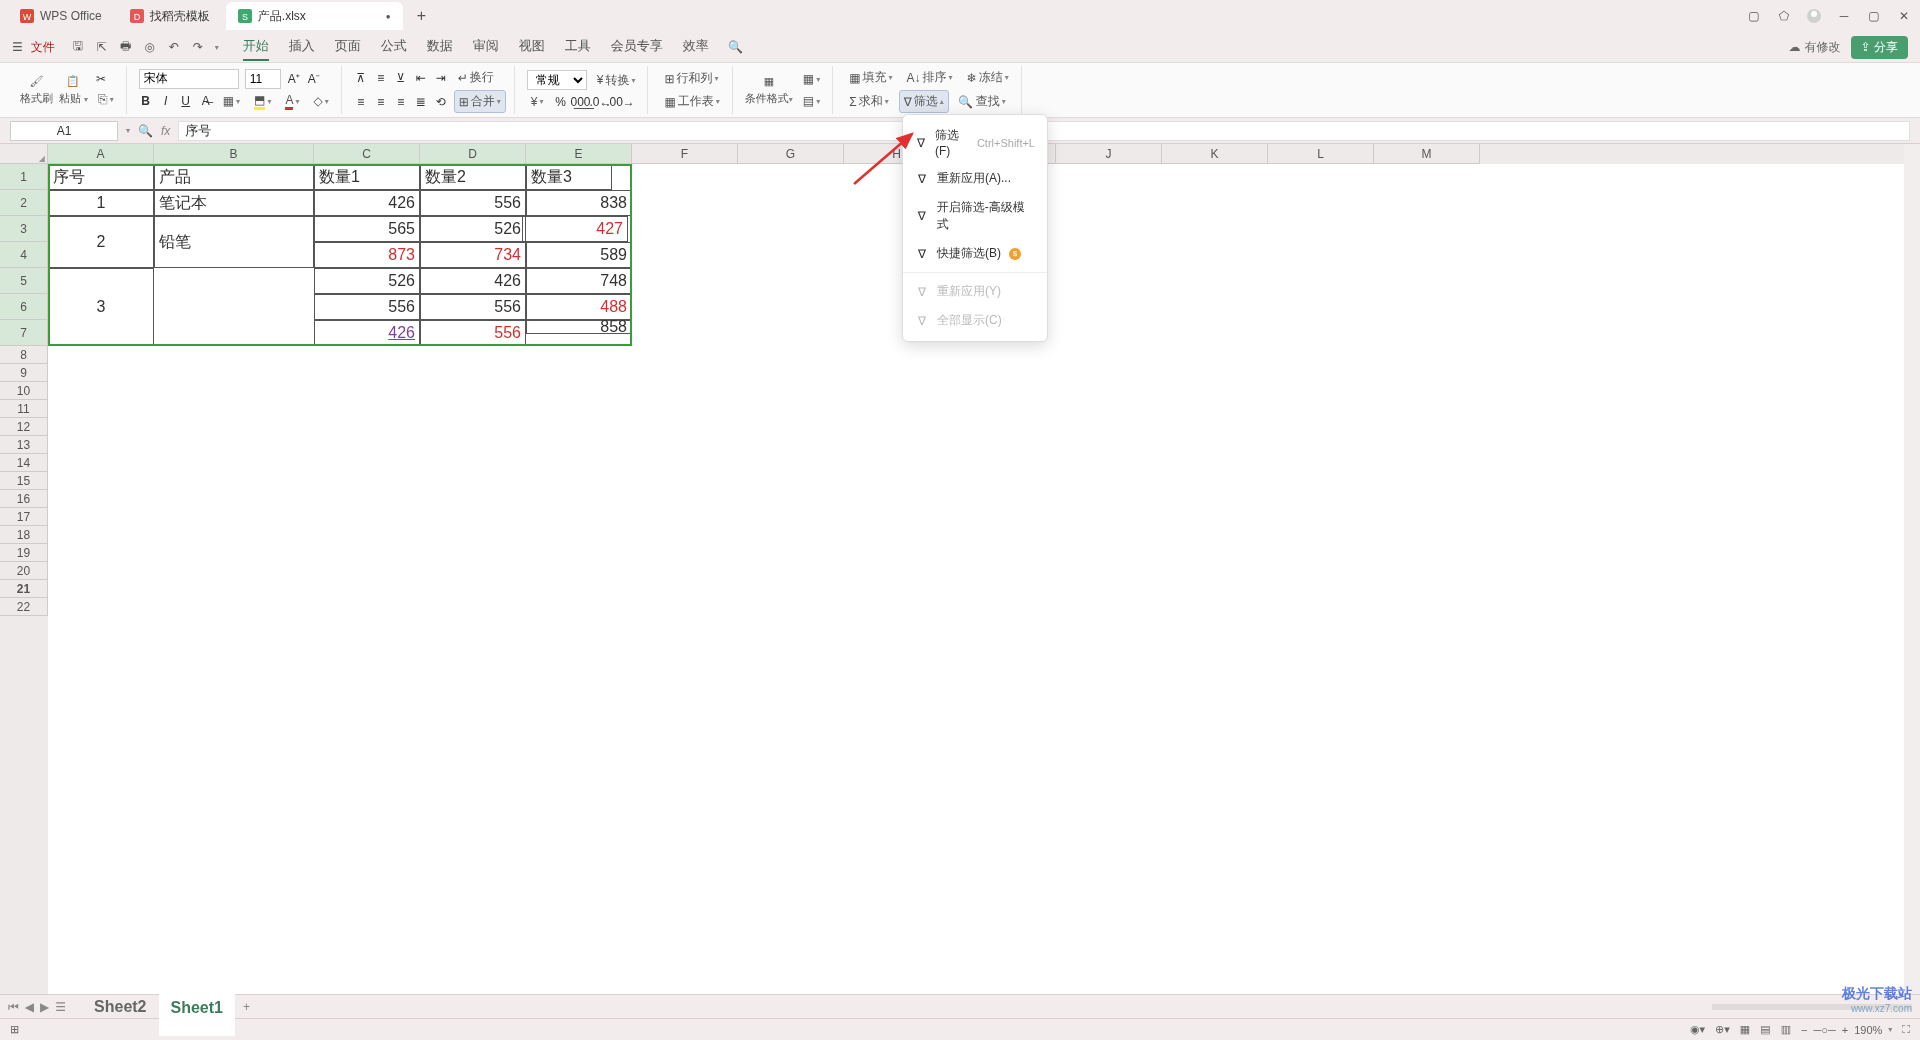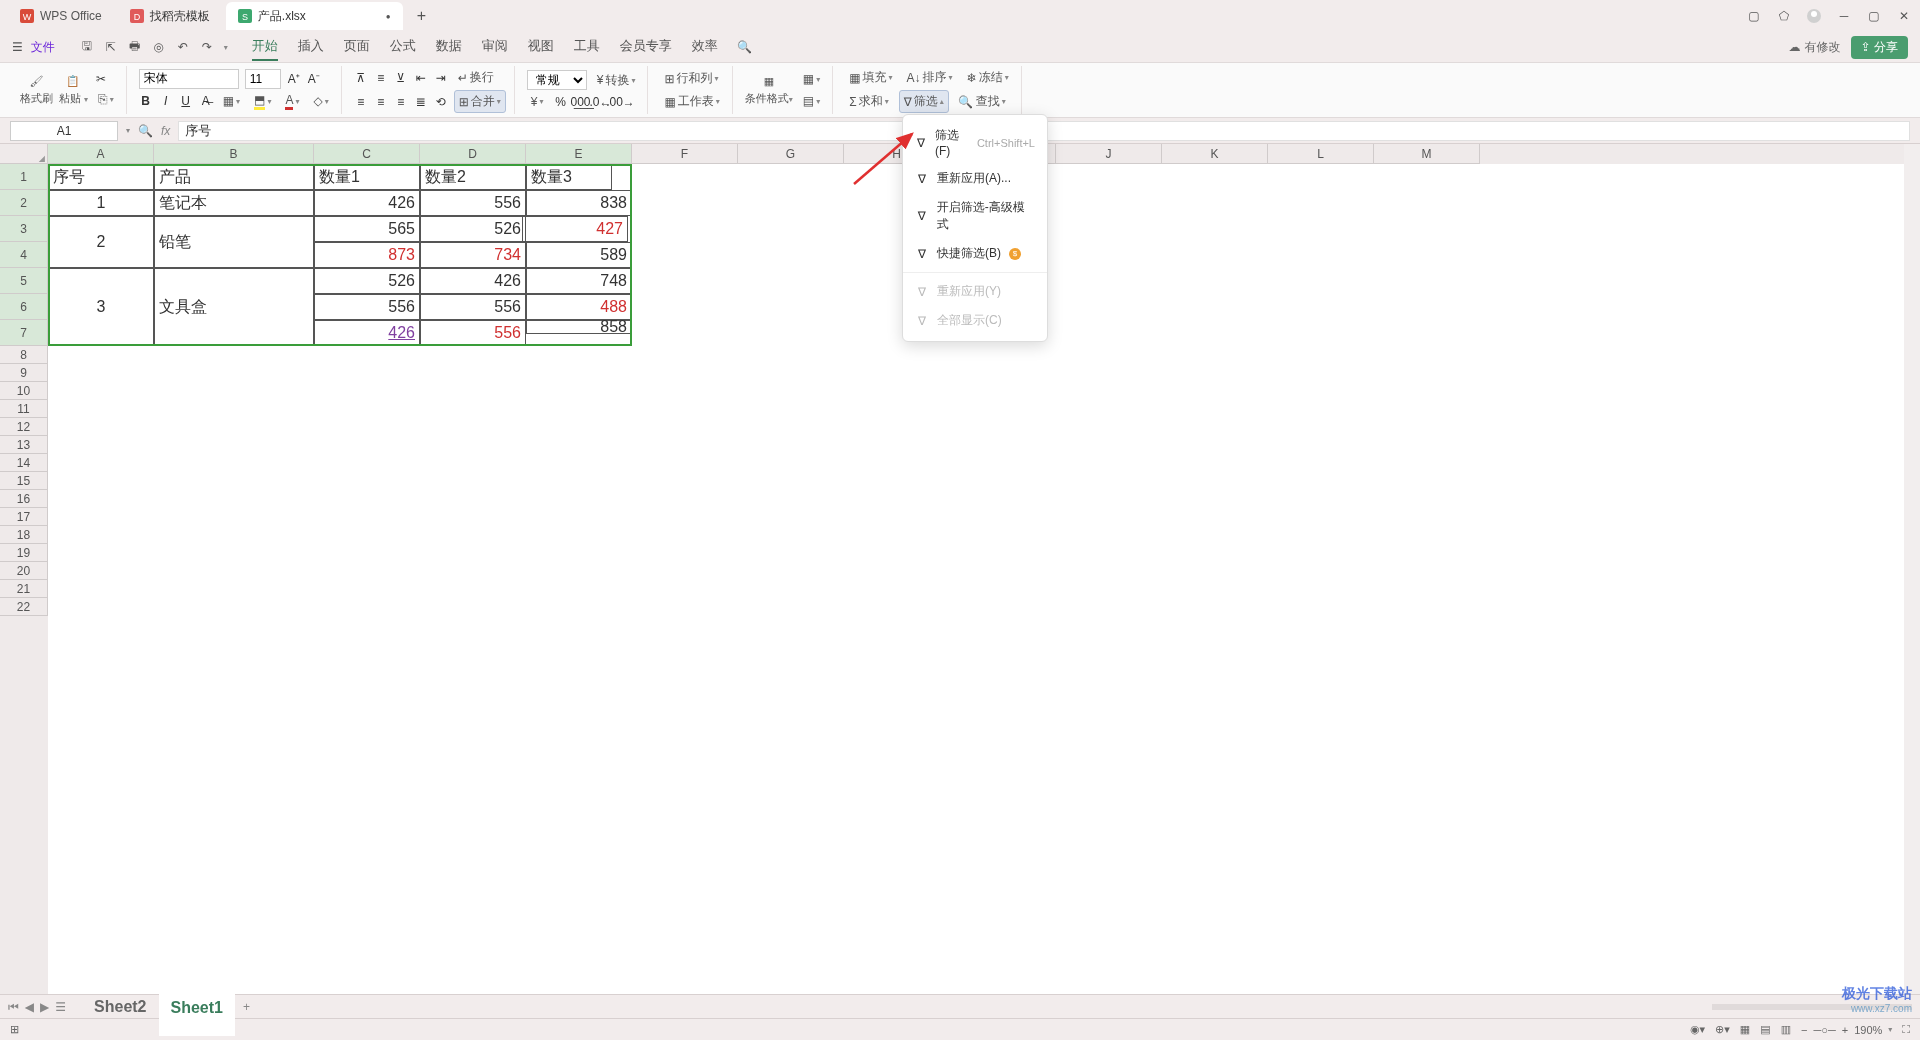--- a/index.html
+++ b/index.html
@@ -13,21 +13,21 @@
 .tab.active { background: #fff; }
 .tab-icon { width: 14px; height: 14px; margin-right: 6px; display: inline-flex; align-items: center; justify-content: center; }
 .tab-close { margin-left: 16px; color: #888; }
 .tab-add { padding: 0 10px; color: #555; font-size: 16px; }
 .titlebar-right { margin-left: auto; display: flex; align-items: center; gap: 14px; color: #555; }
 .win-btn { width: 16px; height: 16px; display: flex; align-items: center; justify-content: center; }
 
 
 .menubar { height: 30px; display: flex; align-items: center; padding: 0 12px; background: #f2ecec; }
 .menu-icon { margin-right: 8px; color: #555; }
-.file-menu { margin-right: 25px; font-size: 12px; color: #6d28d9; }
+.file-menu { margin-right: 16px; font-size: 12px; color: #b91c1c; }
 .qat { display: flex; align-items: center; gap: 10px; margin-right: 24px; color: #555; }
 .menu-tabs { display: flex; gap: 20px; }
 .menu-tab { font-size: 13px; color: #555; cursor: pointer; padding: 4px 0; }
 .menu-tab.active { color: #3a7d5c; border-bottom: 2px solid #3a7d5c; }
 .menubar-right { margin-left: auto; display: flex; align-items: center; gap: 10px; }
 .status-pill { display: flex; align-items: center; gap: 4px; color: #666; font-size: 12px; }
 .share-btn { background: #4a9d6f; color: #fff; padding: 3px 10px; border-radius: 4px; font-size: 12px; }
 
 
 .ribbon { height: 56px; background: #fafafa; border-top: 1px solid #e0dada; border-bottom: 1px solid #e0dada; display: flex; align-items: center; padding: 0 12px; gap: 4px; }
@@ -330,21 +330,21 @@
       <div class="row-h" style="height: 18px; line-height: 18px;">11</div>
       <div class="row-h" style="height: 18px; line-height: 18px;">12</div>
       <div class="row-h" style="height: 18px; line-height: 18px;">13</div>
       <div class="row-h" style="height: 18px; line-height: 18px;">14</div>
       <div class="row-h" style="height: 18px; line-height: 18px;">15</div>
       <div class="row-h" style="height: 18px; line-height: 18px;">16</div>
       <div class="row-h" style="height: 18px; line-height: 18px;">17</div>
       <div class="row-h" style="height: 18px; line-height: 18px;">18</div>
       <div class="row-h" style="height: 18px; line-height: 18px;">19</div>
       <div class="row-h" style="height: 18px; line-height: 18px;">20</div>
-      <div class="row-h" style="height: 18px; line-height: 18px;">21</div>
+      <div class="row-h" style="height: 18px; line-height: 18px; font-weight: bold;">21</div>
       <div class="row-h" style="height: 18px; line-height: 18px;">22</div>
     </div>
   <div class="cells" id="cells">
       <div class="cell h" style="left: 0px; top: 0px; width: 106px; height: 26px;">序号</div>
       <div class="cell h" style="left: 106px; top: 0px; width: 160px; height: 26px;">产品</div>
       <div class="cell h" style="left: 266px; top: 0px; width: 106px; height: 26px;">数量1</div>
       <div class="cell h" style="left: 372px; top: 0px; width: 106px; height: 26px;">数量2</div>
       <div class="cell h" style="left: 478px; top: 0px; width: 86px; height: 26px;">数量3</div>
       <div class="cell dc" style="left: 0px; top: 26px; width: 106px; height: 26px;">1</div>
       <div class="cell dl" style="left: 106px; top: 26px; width: 160px; height: 26px;">笔记本</div>
@@ -353,21 +353,20 @@
       <div class="cell d" style="left: 478px; top: 26px; width: 106px; height: 26px;">838</div>
       <div class="cell dc" style="left: 0px; top: 52px; width: 106px; height: 52px;">2</div>
       <div class="cell dl" style="left: 106px; top: 52px; width: 160px; height: 52px;">铅笔</div>
       <div class="cell d" style="left: 266px; top: 52px; width: 106px; height: 26px;">565</div>
       <div class="cell d" style="left: 372px; top: 52px; width: 106px; height: 26px;">526</div>
       <div class="cell d red" style="left: 474px; top: 52px; width: 106px; height: 26px;">427</div>
       <div class="cell d red" style="left: 266px; top: 78px; width: 106px; height: 26px;">873</div>
       <div class="cell d red" style="left: 372px; top: 78px; width: 106px; height: 26px;">734</div>
       <div class="cell d" style="left: 478px; top: 78px; width: 106px; height: 26px;">589</div>
       <div class="cell dc" style="left: 0px; top: 104px; width: 106px; height: 78px;">3</div>
-      <div class="cell dl" style="left: 106px; top: 104px; width: 160px; height: 78px;">文具盒</div>
       <div class="cell d" style="left: 266px; top: 104px; width: 106px; height: 26px;">526</div>
       <div class="cell d" style="left: 372px; top: 104px; width: 106px; height: 26px;">426</div>
       <div class="cell d" style="left: 478px; top: 104px; width: 106px; height: 26px;">748</div>
       <div class="cell d" style="left: 266px; top: 130px; width: 106px; height: 26px;">556</div>
       <div class="cell d" style="left: 372px; top: 130px; width: 106px; height: 26px;">556</div>
       <div class="cell d red" style="left: 478px; top: 130px; width: 106px; height: 26px;">488</div>
       <div class="cell d purple" style="left: 266px; top: 156px; width: 106px; height: 26px;">426</div>
       <div class="cell d red" style="left: 372px; top: 156px; width: 106px; height: 26px;">556</div>
       <div class="cell d" style="left: 478px; top: 156px; width: 106px; height: 14px;">858</div>
       <div class="selection-border" style="left: 0px; top: 0px; width: 584px; height: 182px;"></div>

